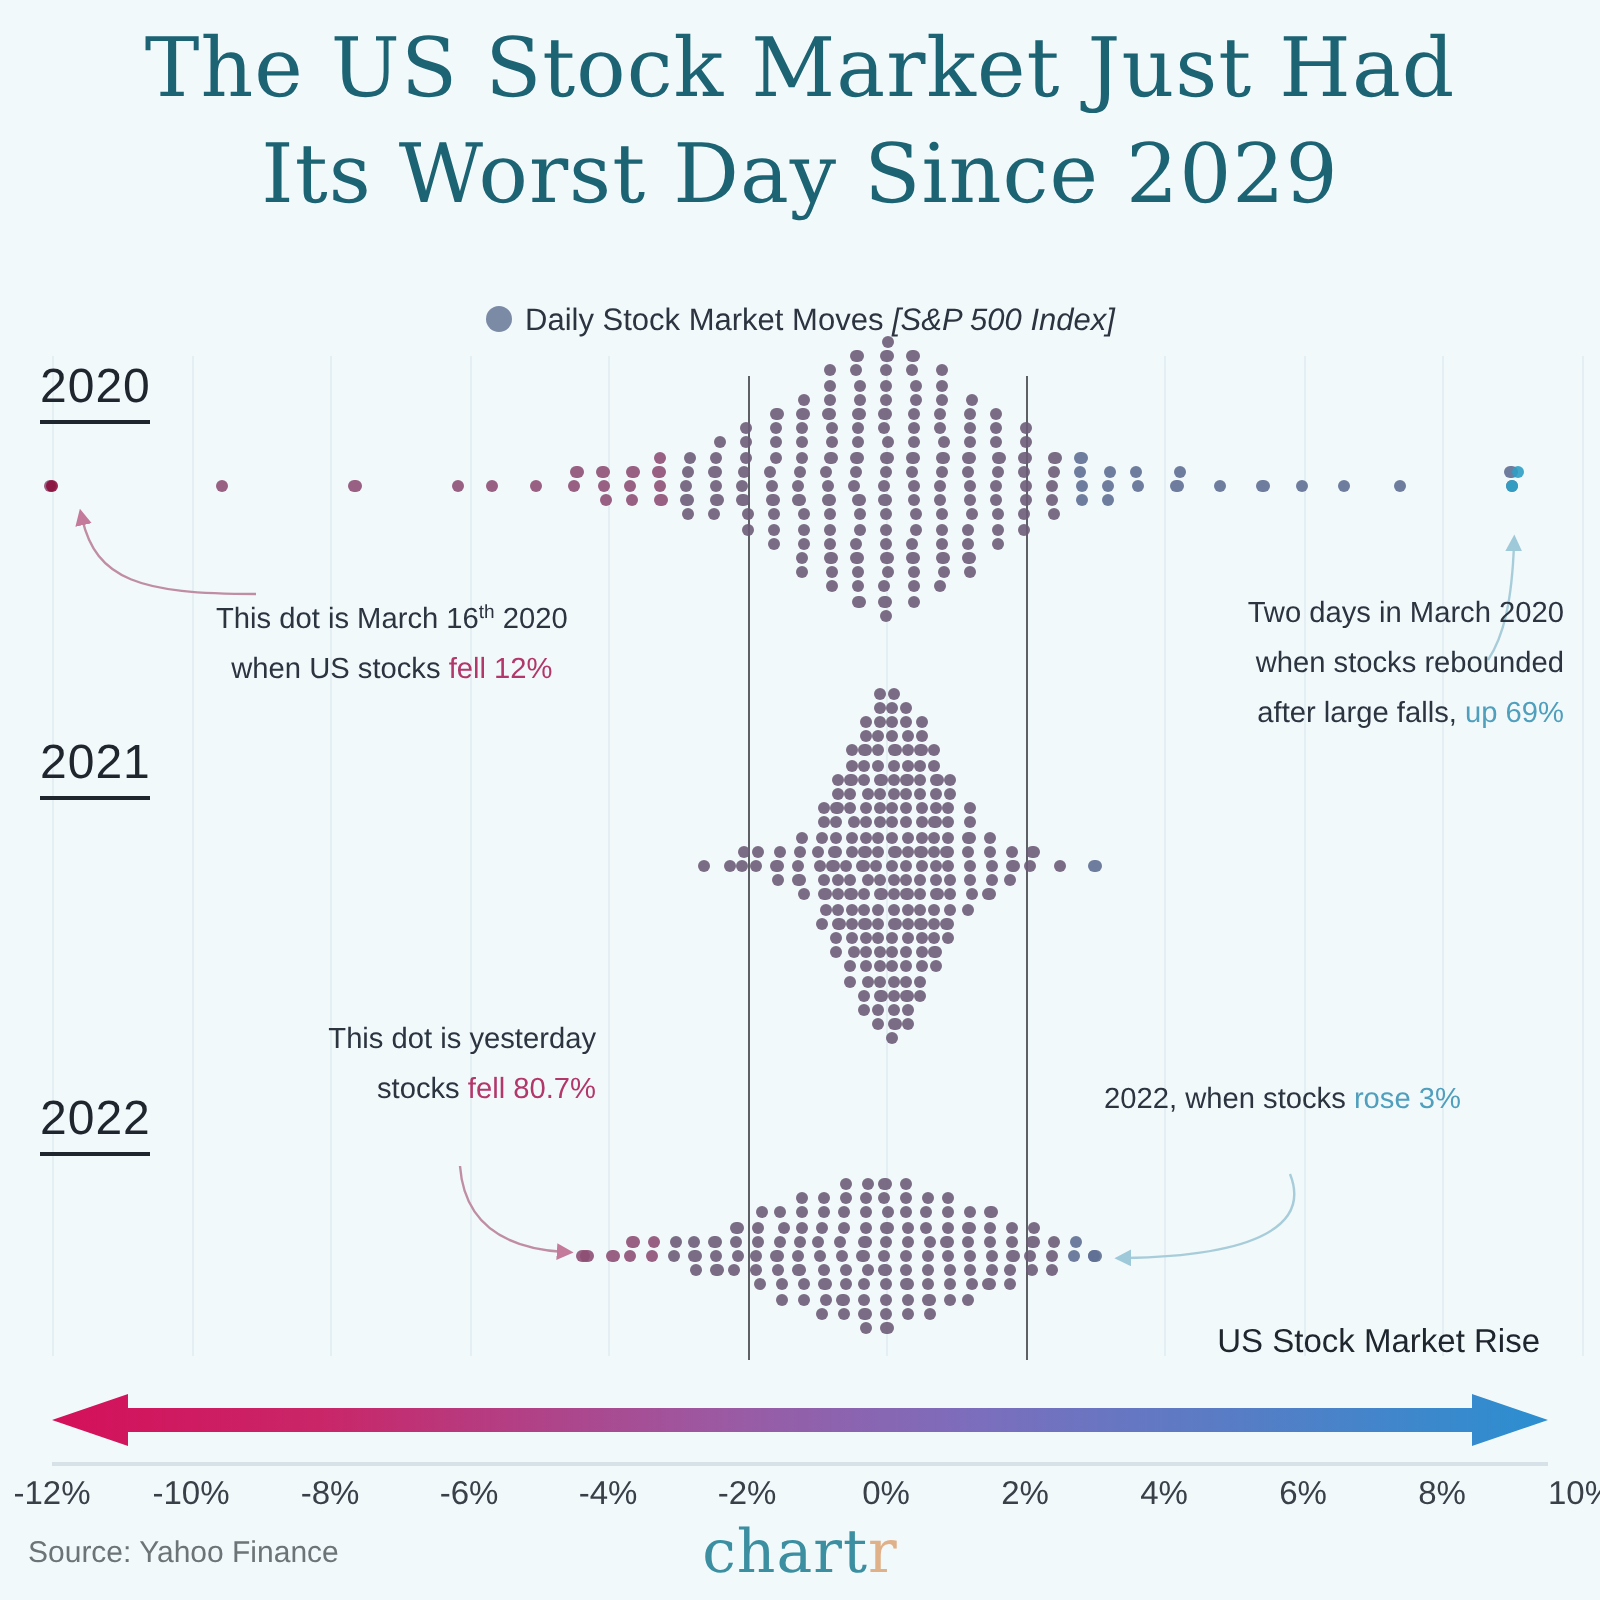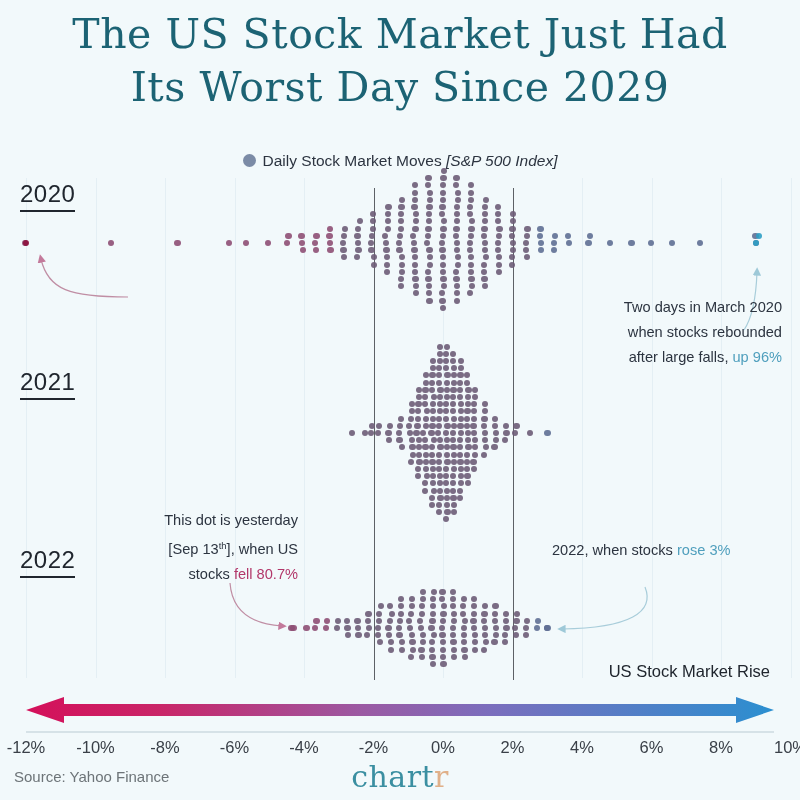--- a/index.html
+++ b/index.html
@@ -790,30 +790,33 @@
       <marker id="ah-blue" markerWidth="7" markerHeight="7" refX="3" refY="3.5" orient="auto">
         <path d="M0,0 L7,3.5 L0,7 Z" fill="#9ec9d8"></path>
       </marker>
     </defs>
     <path d="M128,297 C 70,297 48,290 41,259" fill="none" stroke="#c08ea4" stroke-width="1.2" marker-end="url(#ah-pink)"></path>
     <path d="M744,330 C 752,318 756,300 757,272" fill="none" stroke="#a8cdda" stroke-width="1.2" marker-end="url(#ah-blue)"></path>
     <path d="M230,583 C 232,610 250,624 282,626" fill="none" stroke="#c08ea4" stroke-width="1.2" marker-end="url(#ah-pink)"></path>
     <path d="M645,587 C 655,612 630,628 562,629" fill="none" stroke="#a8cdda" stroke-width="1.2" marker-end="url(#ah-blue)"></path>
   </svg>
 
+  <div class="anno anno-c" style="left:108px; top:294px; white-space:nowrap;">
+    <div><span>This dot is March 16</span><sup>th</sup><span> 2020</span></div>
+    <div><span>when US stocks </span><span class="fall">fell 12%</span></div>
+  </div>
 
   <div class="anno anno-r" style="right:18px; top:295px;">
     <div>Two days in March 2020</div>
     <div>when stocks rebounded</div>
-    <div><span>after large falls, </span><span class="rise">up 96%</span></div>
+    <div><span>after large falls, </span><span class="rise">up 69%</span></div>
   </div>
 
   <div class="anno anno-r" style="left:118px; width:180px; top:508px;">
     <div>This dot is yesterday</div>
-    <div><span>[Sep 13</span><sup>th</sup><span>], when US</span></div>
     <div><span>stocks </span><span class="fall">fell 80.7%</span></div>
   </div>
 
   <div class="anno anno-c" style="left:552px; top:538px;">
     <div><span>2022, when stocks </span><span class="rise">rose 3%</span></div>
   </div>
 
   <div class="axis-caption" id="cap-rise">US Stock Market Rise</div>
 
   <svg class="gradbar" viewBox="0 0 748 26" preserveAspectRatio="none">

